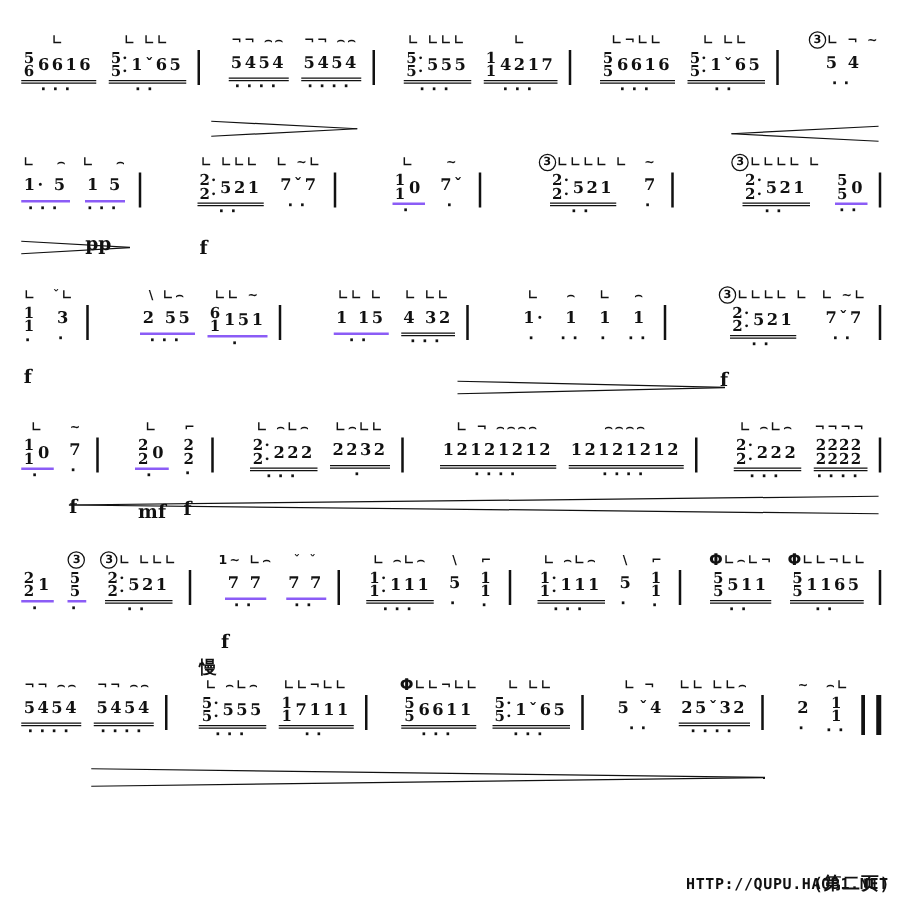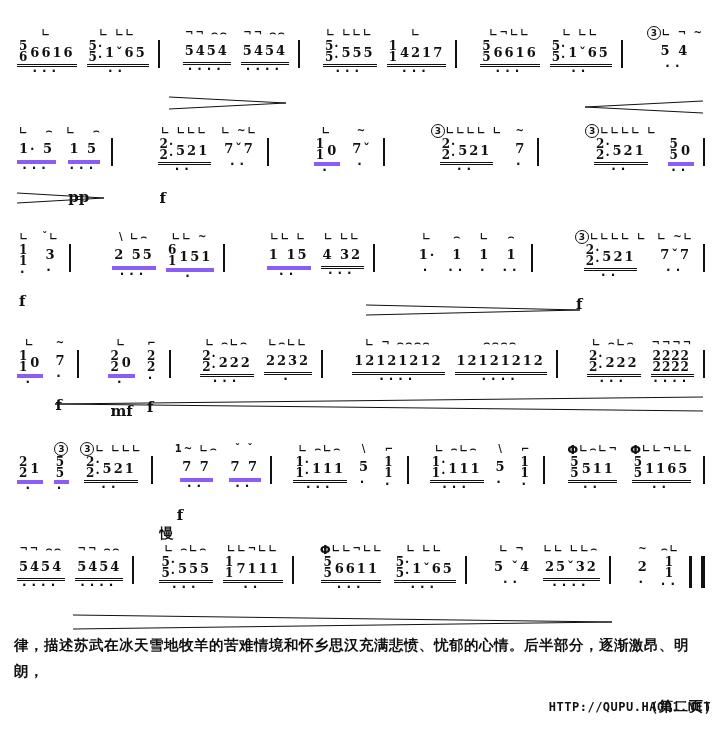--- a/index.html
+++ b/index.html
@@ -21,21 +21,21 @@
   }
   .circ{
     display:inline-block;width:12px;height:12px;border:1px solid #111;border-radius:50%;
     font-size:9px;line-height:12px;text-align:center;letter-spacing:0;vertical-align:middle;margin:0 1px;
   }
   .circ.phi{border:none;width:auto;height:auto;font-size:13px;line-height:13px;}
   .tempo{
     position:absolute;top:-15px;left:0;font-size:14px;font-weight:bold;letter-spacing:0;
   }
   .body{display:flex;align-items:flex-end;padding:0 2px 1px 2px;}
-  .body.ul1{border-bottom:4px solid #8b5cf6;}
+  .body.ul1{border-bottom:2px solid #8b5cf6;}
   .body.ul2{border-bottom:3px double #111;}
   .stack{display:flex;flex-direction:column;align-items:center;margin-right:2px;}
   .stack span{
     font-family:"DejaVu Serif",serif;font-weight:bold;font-size:12px;line-height:11px;
     letter-spacing:1px;white-space:pre;
   }
   .main{
     font-family:"DejaVu Serif",serif;font-weight:bold;font-size:13px;line-height:20px;
     letter-spacing:2px;white-space:pre;
   }
@@ -751,21 +751,20 @@
             </div>
           </div>
           <div class="dots">··</div>
         </div>
         <div class="bar final"></div>
       </div>
     </div>
   </div>
 
 <div class="footer-note">
-  <div>律，描述苏武在冰天雪地牧羊的苦难情境和怀乡思汉充满悲愤、忧郁的心情。后半部分，逐渐激昂、明朗，</div>
 
 </div>
 
 <div class="page-label">（第二页）</div>
 
 <div class="watermark">
   <div class="wm2">HTTP://QUPU.HAOB1.NET</div>
 </div>
 
 <svg class="hairpin" width="118" height="14" style="left: 168px; top: 96px;">

